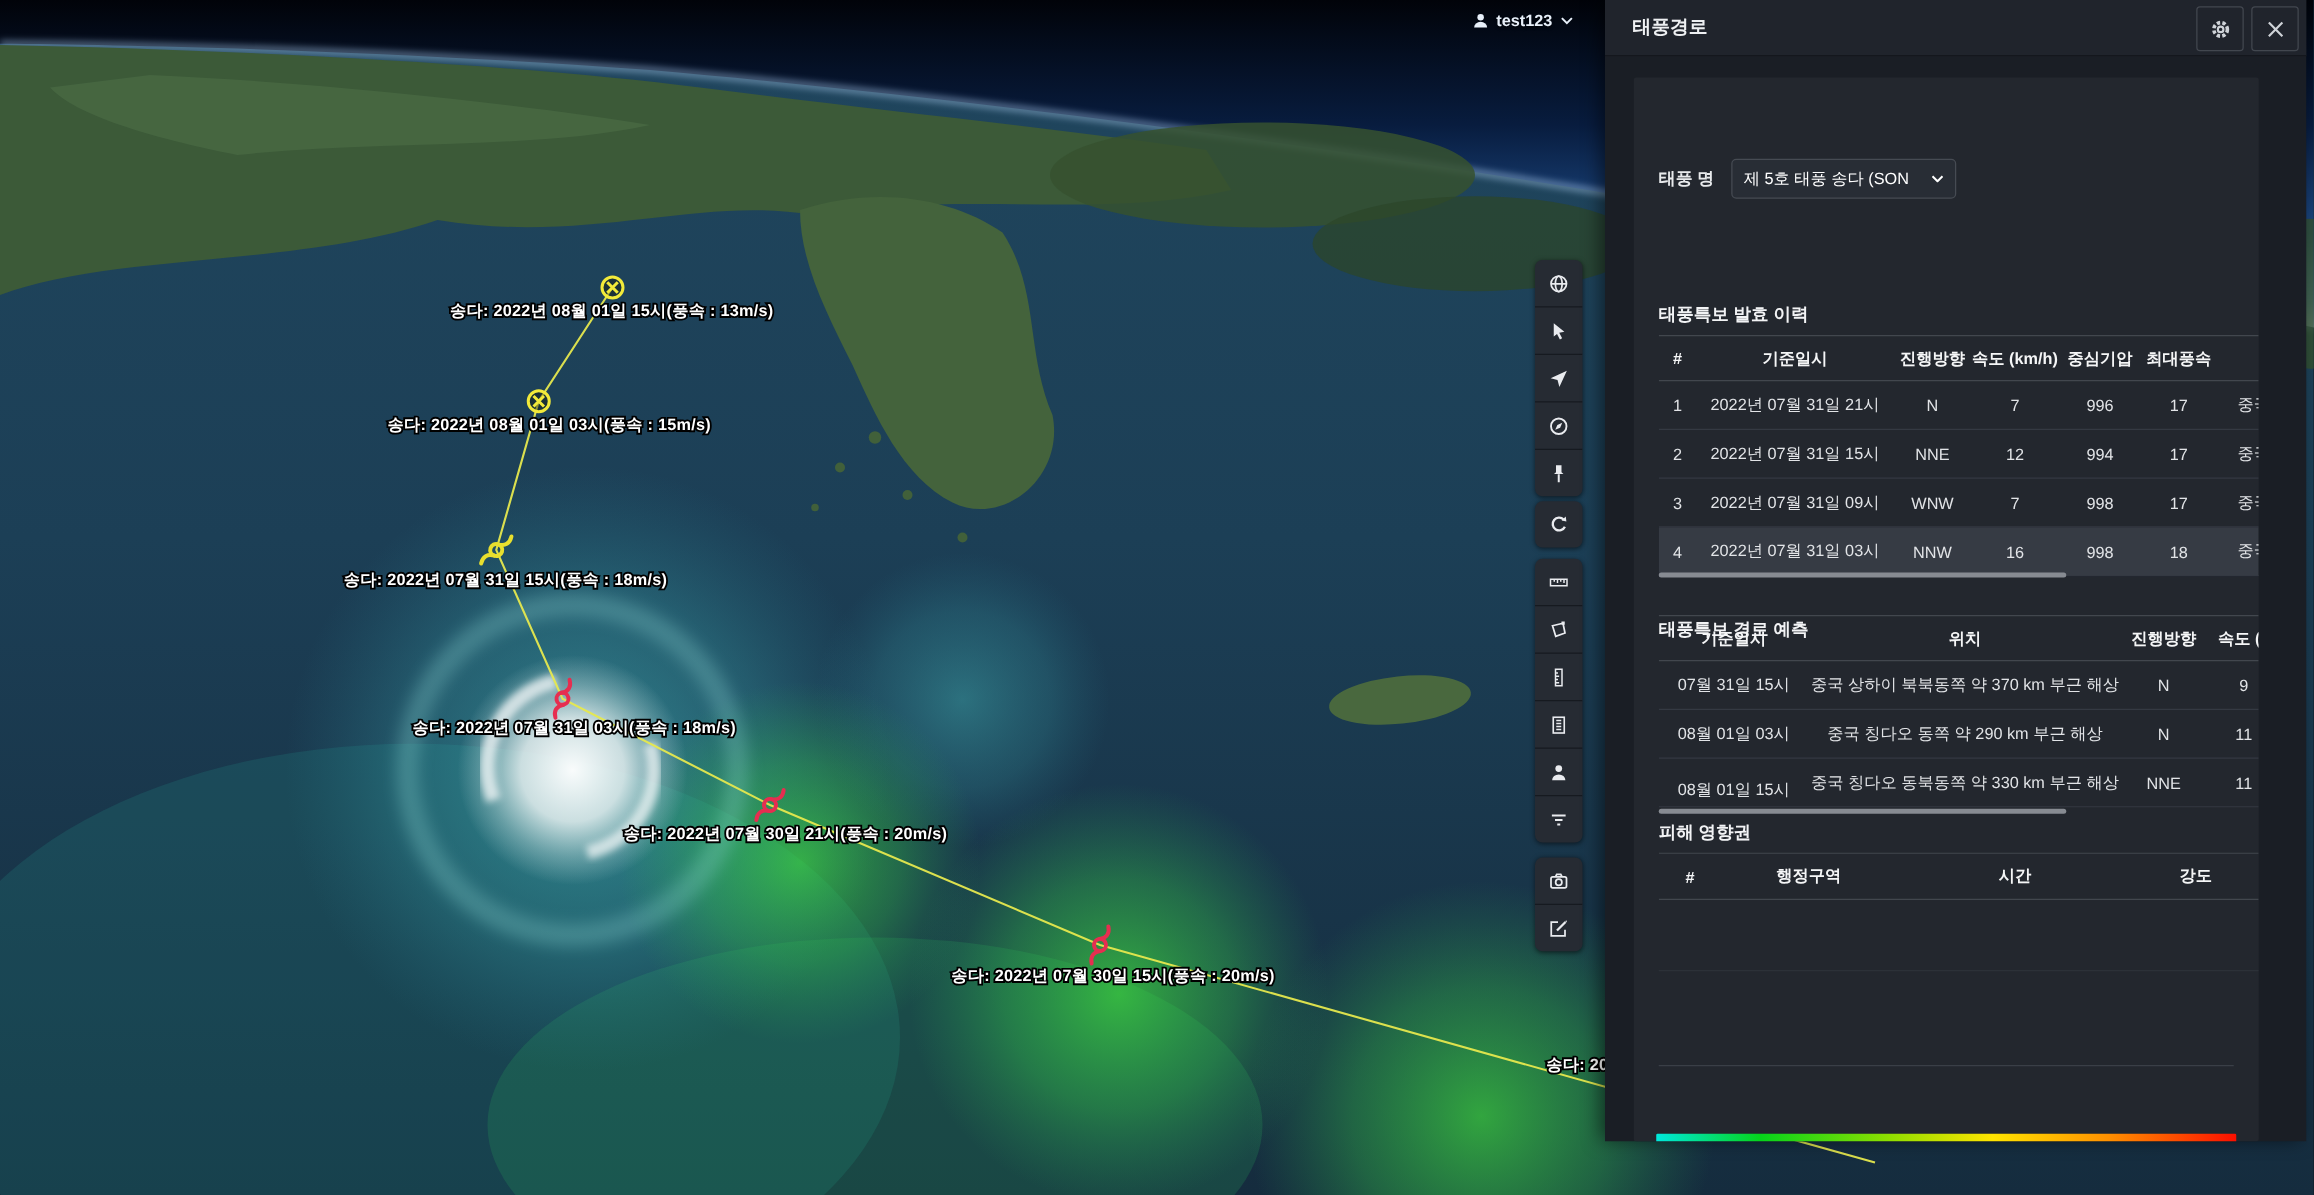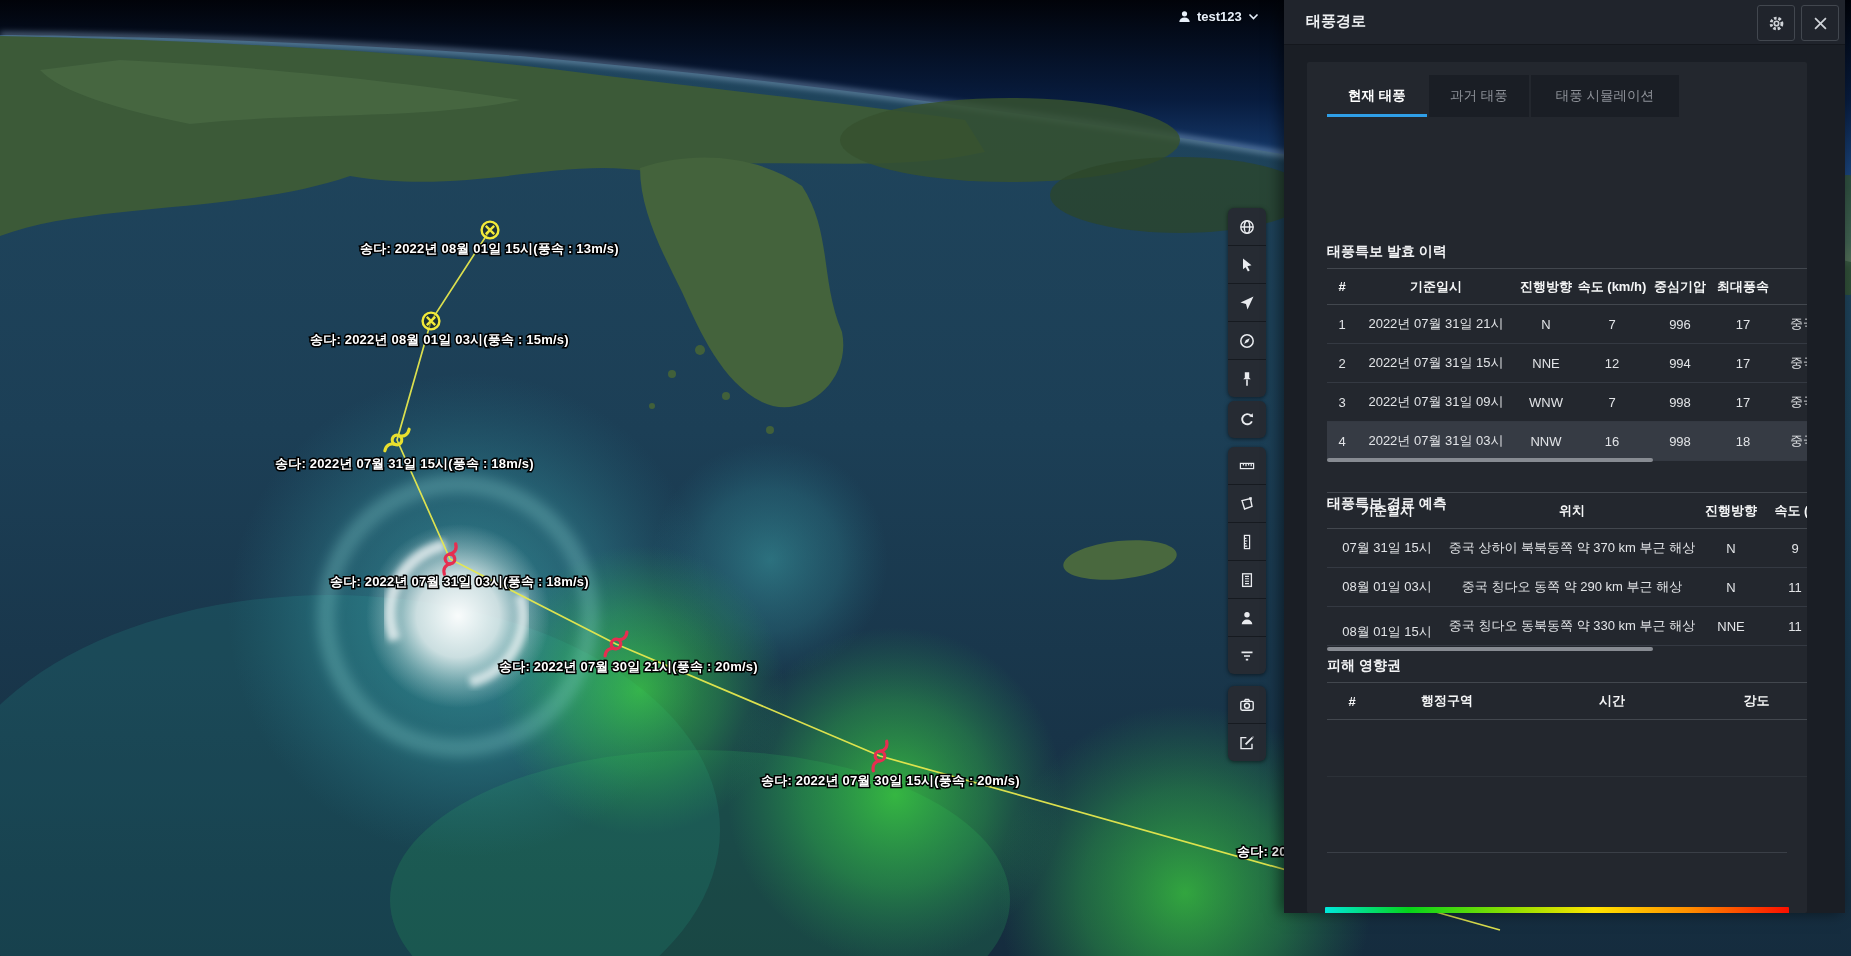--- a/index.html
+++ b/index.html
@@ -288,33 +288,30 @@
     </div>
     <div class="hbtn" id="closebtn">
       <svg width="13" height="13" viewBox="0 0 12 12">
         <path d="M1,1 L11,11 M1,11 L11,1" stroke="#cfd3d8" stroke-width="1.6"></path>
       </svg>
     </div>
   </div>
 
   <div id="pbox">
 
-    <div id="tabs">
-      <div class="tab active">
-        <span>현재 태풍</span>
-          <div class="underline" style="background: rgb(47, 159, 232);"></div>
-      </div>
-      <div class="tab inactive t2">
-          <span>과거 태풍</span>
-        </div>
-      <div class="tab inactive t3">
-          <span>태풍 시뮬레이션</span>
-        </div>
-    </div>
-
+
+    <div id="selrow">
+      <div id="sellabel">태풍 명</div>
+      <div id="typhsel">
+        <span>제 5호 태풍 송다 (SON</span>
+        <svg width="10" height="6" viewBox="0 0 10 6">
+          <path d="M1,1 L5,5 L9,1" stroke="#ffffff" stroke-width="1.6" fill="none"></path>
+        </svg>
+      </div>
+    </div>
 
     <div class="sectitle" style="top:181px;">태풍특보 발효 이력</div>
     <div class="tblwrap" style="top:206px;">
       <div class="trow head" style="height:35px;">
         <div class="tc" style="width:30px;">#</div>
         <div class="tc" style="width:158px;">기준일시</div>
         <div class="tc" style="width:62px;">진행방향</div>
         <div class="tc" style="width:70px;">속도 (km/h)</div>
         <div class="tc" style="width:66px;">중심기압</div>
         <div class="tc" style="width:60px;">최대풍속</div>

